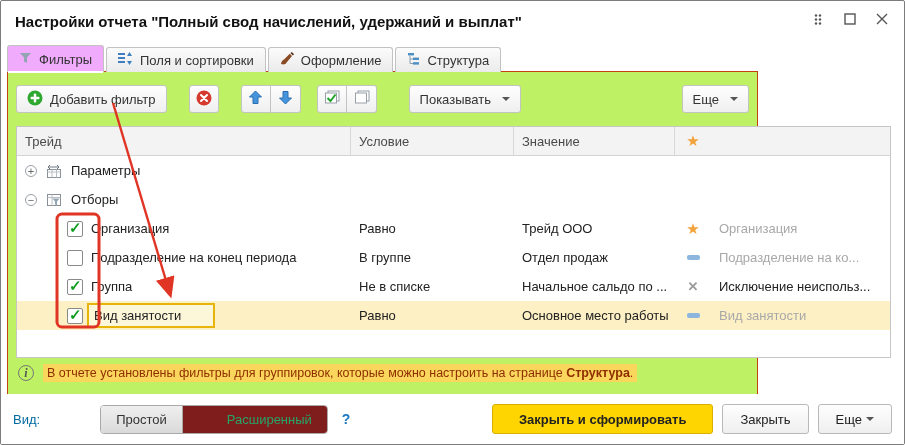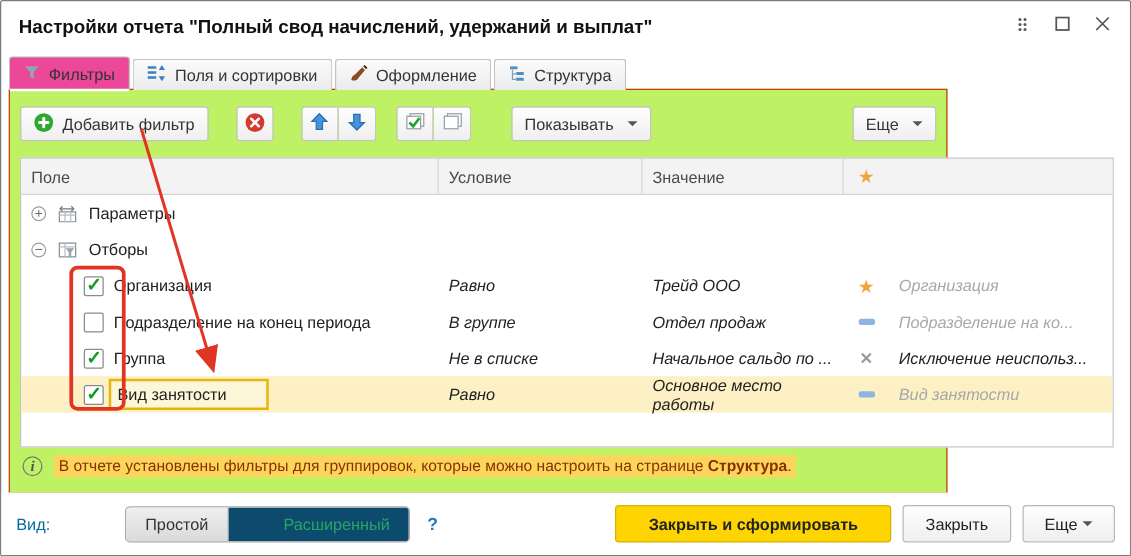--- a/index.html
+++ b/index.html
@@ -21,21 +21,21 @@
   .win-btn { width: 16px; height: 16px; display: flex; align-items: center; justify-content: center; cursor: default; }
 
   
   .tabs { position: absolute; top: 44px; left: 6px; display: flex; align-items: flex-end; z-index: 5; }
   .tab {
     height: 25px; margin-top: 2px; margin-right: 2px;
     display: flex; align-items: center; gap: 7px; padding: 0 11px;
     border: 1px solid #c2c2c2; border-bottom: none; border-radius: 3px 3px 0 0;
     background: linear-gradient(#fbfbfb, #ebebeb); color: #333; cursor: default;
   }
-  .tab.active { height: 27px; margin-top: 0; background: #ec4899; position: relative; }
+  .tab.active { height: 27px; margin-top: 0; background: #f0abfc; position: relative; }
   .tab.active::after { content: ""; position: absolute; left: 0; right: 0; bottom: -1px; height: 2px; background: #fff; }
 
   
   .panel { position: absolute; left: 6px; top: 70px; width: 751px; height: 324px; border: 1px solid #c2410c; background: #bef264; }
 
   
   .toolbar { position: absolute; top: 13px; left: 8px; right: 8px; height: 28px; display: flex; align-items: center; }
   .tbtn {
     height: 28px; border: 1px solid #c3c3c3; border-radius: 3px;
     background: linear-gradient(#fefefe, #efefef);
@@ -52,21 +52,21 @@
   
   .grid { position: absolute; left: 8px; top: 54px; width: 875px; height: 232px; border: 1px solid #c6c6c6; background: #fff; overflow: hidden; }
   .g-header { display: flex; height: 29px; background: #f3f3f3; border-bottom: 1px solid #d4d4d4; color: #4a4a4a; }
   .g-header .hcell { display: flex; align-items: center; padding-left: 8px; border-right: 1px solid #d8d8d8; }
   .g-header .hcell:last-child { border-right: none; }
   .col-field { width: 334px; } .col-cond { width: 163px; } .col-val { width: 161px; }
   .col-mark { width: 36px; justify-content: center; padding-left: 0 !important; }
   .col-hdr { width: 179px; }
   .row { display: flex; height: 29px; align-items: center; }
   .row .cell { display: flex; align-items: center; height: 100%; }
-  .cell.col-cond, .cell.col-val, .cell.col-hdr { padding-left: 8px; font-style: italic; }
+  .cell.col-cond, .cell.col-val, .cell.col-hdr { padding-left: 8px; }
   .cell.col-mark { justify-content: center; }
   .row.highlighted { background: #fcf0c4; }
 
   
   .expander {
     width: 12px; height: 12px; border: 1px solid #9aa0a6; border-radius: 50%;
     color: #666; font-size: 11px; line-height: 10px; text-align: center;
     margin-left: 8px; flex: 0 0 auto; background: #fff; cursor: default;
   }
   .g-icon { margin-left: 9px; flex: 0 0 auto; display: flex; }
@@ -102,21 +102,21 @@
   }
   .info-text { background: #fbd65c; color: #8e2e00; font-size: 12.5px; padding: 2px 4px; }
   .info-text b { font-weight: bold; }
 
   
   .footer { position: absolute; left: 0; right: 0; bottom: 0; height: 50px; display: flex; align-items: center; padding: 0 12px; background: #fff; }
   .view-label { color: #0369a1; margin-right: 13px; }
   .seg { display: flex; height: 29px; border: 1px solid #a9a9a9; border-radius: 4px; overflow: hidden; margin-left: 47px; }
   .seg-item { display: flex; align-items: center; padding: 0 15px; cursor: default; }
   .seg-simple { background: linear-gradient(#efefef, #dadada); color: #333; border-right: 1px solid #a9a9a9; }
-  .seg-adv { background: #0c4a6e; color: #27a567; padding-left: 44px; }
+  .seg-adv { background: #7f1d1d; color: #27a567; padding-left: 44px; }
   .help-link { color: #1a78c2; font-weight: bold; font-size: 14px; margin-left: 14px; cursor: default; }
   .footer-right { margin-left: auto; display: flex; align-items: flex-end; gap: 9px; }
   .btn { height: 30px; border: 1px solid #b9b9b9; border-radius: 3px; background: linear-gradient(#fefefe, #efefef); display: flex; align-items: center; padding: 0 17px; cursor: default; }
   .btn-primary { background: #fed500; border: 1px solid #d8b100; font-weight: bold; padding: 0 26px; }
 
   
   .annot { position: absolute; left: 0; top: 0; pointer-events: none; z-index: 50; }
 </style>
 </head>
 <body>
@@ -261,21 +261,21 @@
       <span class="caret"></span>
     </div>
     <div class="tbtn ml-auto">
       <span>Еще</span>
       <span class="caret"></span>
     </div>
   </div>
 
   <div class="grid">
     <div class="g-header">
-      <div class="hcell col-field">Поле</div>
+      <div class="hcell col-field">Трейд</div>
       <div class="hcell col-cond">Условие</div>
       <div class="hcell col-val">Значение</div>
       <div class="hcell col-mark">
           <span class="mark mark-star"></span>
         </div>
     </div>
 
     <div class="row">
       <span class="expander">+</span>
       <span class="g-icon">

